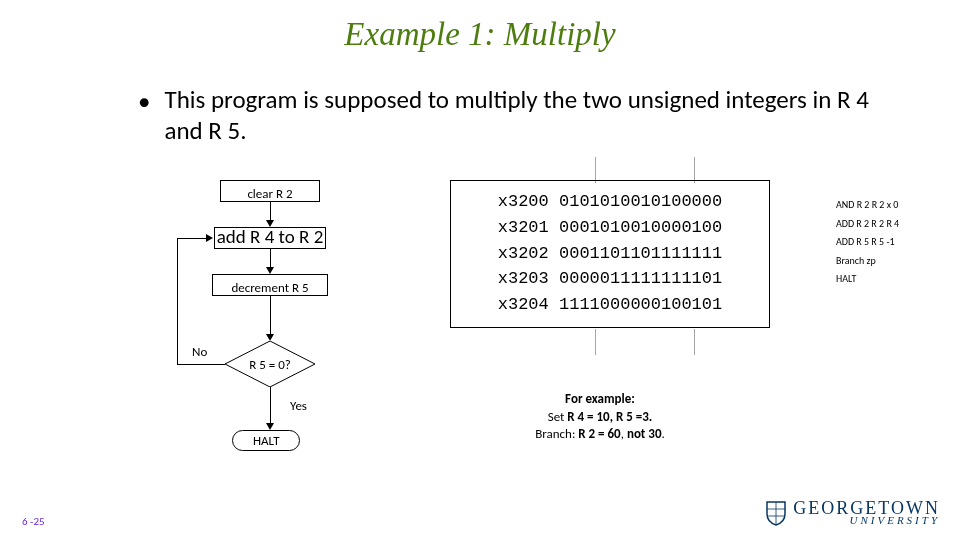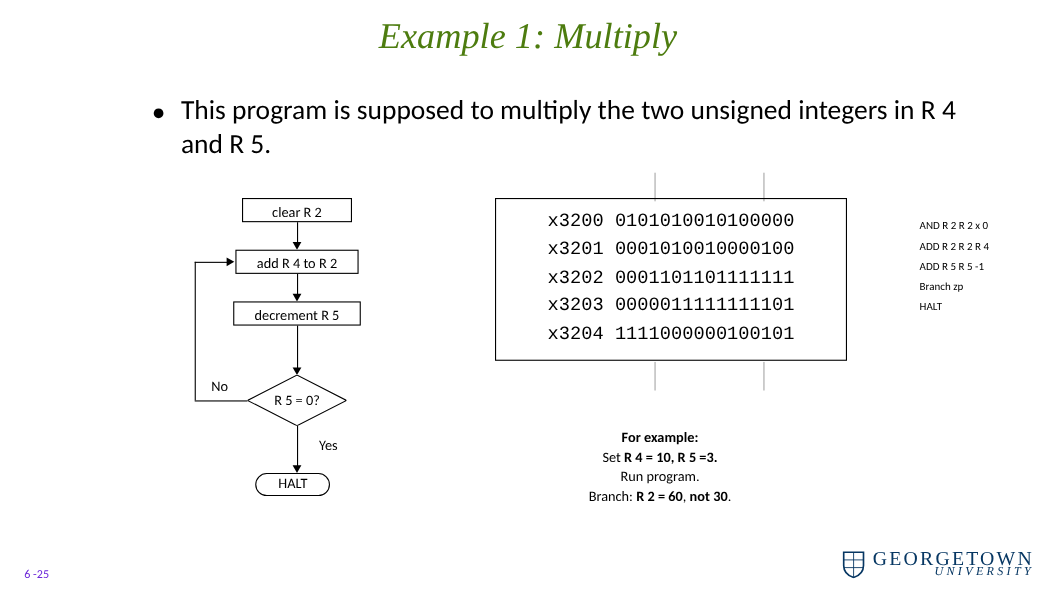--- a/index.html
+++ b/index.html
@@ -44,21 +44,21 @@
   </div>
 
   <div class="flowchart">
 
     <div class="fc-box" style="left:90px; top:0; width:100px; height:22px; font-size:13px;">
       <span>clear R 2</span>
     </div>
     <div class="arrow-line-v" style="left:140px; top:22px; height:20px;"></div>
     <div class="arrow-head-down" style="left:136px; top:40px;"></div>
 
-    <div class="fc-box" style="left:84px; top:47px; width:112px; height:22px; font-size:13px;">
+    <div class="fc-box" style="left:84px; top:47px; width:112px; height:22px; font-size:19px;">
       <span>add R 4 to R 2</span>
     </div>
     <div class="arrow-line-v" style="left:140px; top:69px; height:20px;"></div>
     <div class="arrow-head-down" style="left:136px; top:87px;"></div>
 
     <div class="fc-box" style="left:82px; top:94px; width:116px; height:22px; font-size:13px;">
       <span>decrement R 5</span>
     </div>
     <div class="arrow-line-v" style="left:140px; top:116px; height:40px;"></div>
     <div class="arrow-head-down" style="left:136px; top:154px;"></div>
@@ -106,21 +106,20 @@
     <div>AND R 2 R 2 x 0</div>
     <div>ADD R 2 R 2 R 4</div>
     <div>ADD R 5 R 5 -1</div>
     <div>Branch zp</div>
     <div>HALT</div>
   </div>
 
   <div class="hint">
     <div><span class="bold">For example:</span></div>
     <div><span>Set </span><span class="bold">R 4 = 10, R 5 =3.</span></div>
-    <div><span>Run program.</span></div>
     <div>
       <span>Branch: </span><span class="bold">R 2 = 60</span><span>, </span><span class="bold">not 30</span><span>.</span>
     </div>
   </div>
 
   <div class="footer-num">6 -25</div>
 
   <div class="logo">
     <svg width="22" height="26" viewBox="0 0 22 26">
       <path d="M2 2 H20 V14 Q20 22 11 25 Q2 22 2 14 Z" fill="none" stroke="#073763" stroke-width="1.5"></path>

